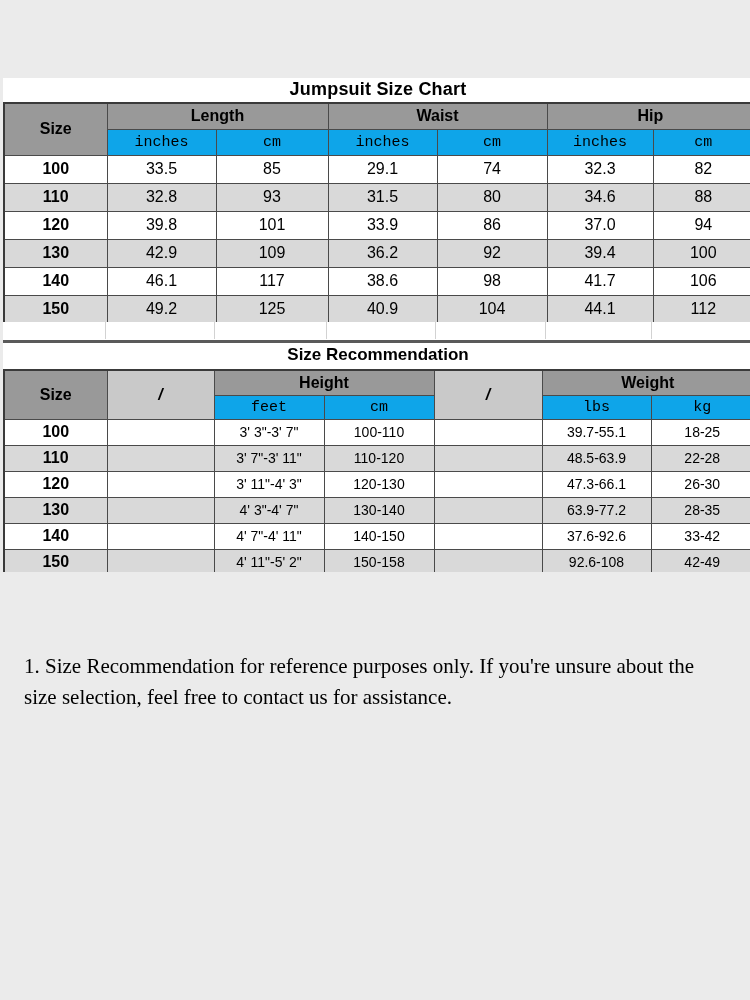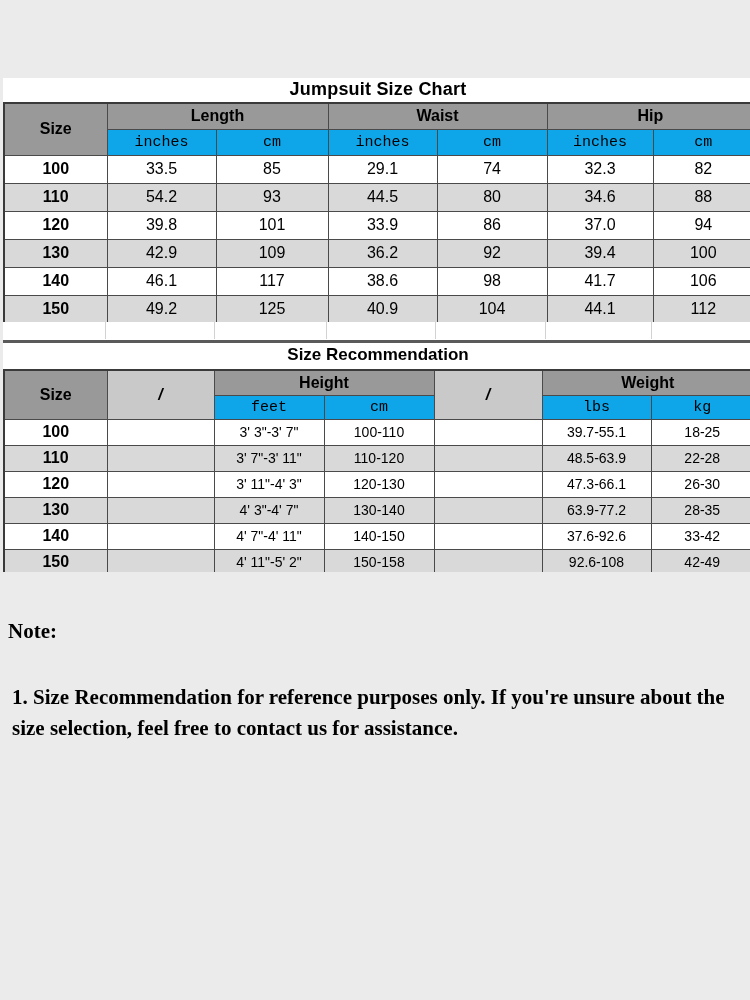--- a/index.html
+++ b/index.html
@@ -36,21 +36,21 @@
   .spacer div:last-child { border-right:none; }
 
   .rule { position:absolute; left:0; top:262px; width:750px; height:3px; background:#5a5a5a; }
 
   .rec-title { position:absolute; left:0; top:267px; width:750px; text-align:center;
                font-size:17px; font-weight:bold; color:#000; }
 
   .notes { position:absolute; left:8px; top:616px; width:736px;
            font-family:"Liberation Serif",serif; font-size:21px; line-height:31px; color:#000; }
   .notes .note-h { font-weight:bold; }
-  .notes p { margin:4px;font-weight:bold; }
+  .notes p { margin:16px; }
   .notes p.p1 { margin-top:35px; }
   .notes p.p2 { margin-top:31px; }
 </style>
 </head>
 <body>
 
 <div class="panel">
 
   <div class="chart-title">Jumpsuit Size Chart</div>
 
@@ -85,23 +85,23 @@
         <th class="size">100</th>
         <td>33.5</td>
         <td>85</td>
         <td>29.1</td>
         <td>74</td>
         <td>32.3</td>
         <td>82</td>
       </tr>
       <tr>
         <th class="size">110</th>
-        <td>54.2</td>
+        <td>32.8</td>
         <td>93</td>
-        <td>44.5</td>
+        <td>31.5</td>
         <td>80</td>
         <td>34.6</td>
         <td>88</td>
       </tr>
       <tr>
         <th class="size">120</th>
         <td>39.8</td>
         <td>101</td>
         <td>33.9</td>
         <td>86</td>
@@ -232,15 +232,14 @@
           <td class="nb"></td>
           <td>92.6-108</td>
           <td>42-49</td>
         </tr>
       </tbody>
     </table>
   </div>
 </div>
 
 <div class="notes">
-  <div class="note-h">Note:</div>
   <p class="p1">1. Size Recommendation for reference purposes only. If you're unsure about the size selection, feel free to contact us for assistance.</p>
 </div>
 
 </body></html>

